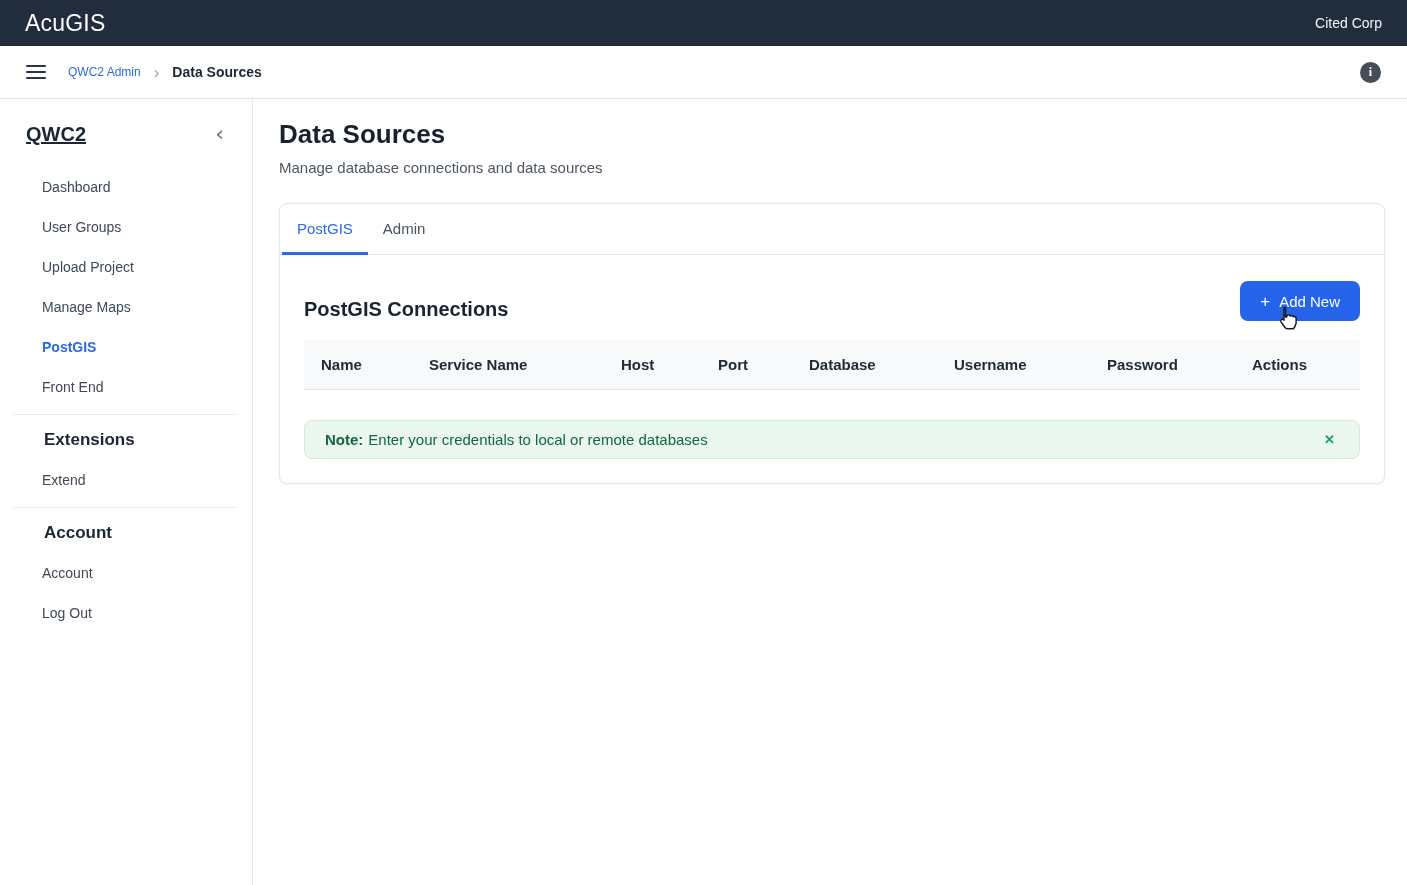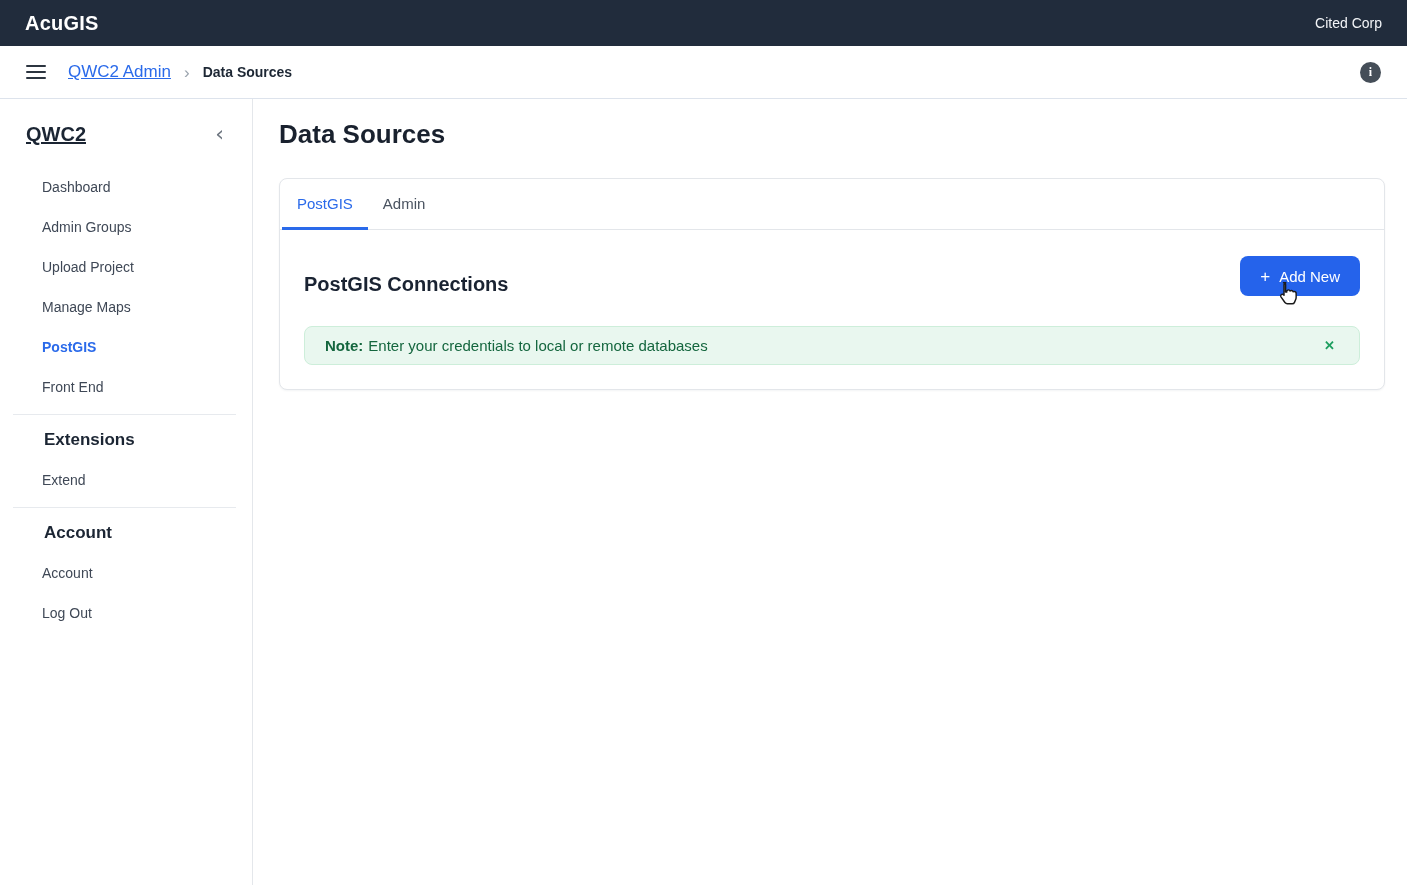--- a/index.html
+++ b/index.html
@@ -14,30 +14,30 @@
     --dark:#1b2533;
     --item-gray:#3f4856;
   }
   *{box-sizing:border-box;margin:0;padding:0;}
   html,body{width:1407px;height:885px;overflow:hidden;background:#fff;
     font-family:"Liberation Sans",sans-serif;-webkit-font-smoothing:antialiased;}
 
   
   .topbar{height:46px;background:var(--navbar-bg);display:flex;align-items:center;
     justify-content:space-between;padding:0 25px;}
-  .brand{color:#fff;font-size:20px;font-weight:700;letter-spacing:.2px;}
+  .brand{color:#fff;font-size:23px;font-weight:400;letter-spacing:.2px;}
   .org{color:#f3f5f8;font-size:14px;}
 
   
   .crumbbar{height:53px;background:#fff;border-bottom:1px solid #dde3ec;
     display:flex;align-items:center;padding:0 26px;}
   .hamburger{width:20px;height:14px;display:flex;flex-direction:column;
     justify-content:space-between;cursor:pointer;margin-right:22px;}
   .hamburger span{display:block;height:2px;background:#2c3540;border-radius:1px;}
-  .crumb-link{color:var(--accent-blue);font-size:17px;text-decoration:underline;cursor:pointer;}
+  .crumb-link{color:var(--accent-blue);font-size:12px;cursor:pointer;}
   .crumb-sep{color:#9aa3ad;font-size:17px;margin:0 13px;line-height:1;}
   .crumb-current{color:#1d2734;font-size:14px;font-weight:700;}
   .crumb-spacer{flex:1;}
   .info-icon{width:21px;height:21px;border-radius:50%;background:#454e58;color:#fff;
     display:flex;align-items:center;justify-content:center;font-size:12px;font-weight:700;
     font-family:"Liberation Serif",serif;cursor:pointer;}
 
   
   .shell{display:flex;height:786px;}
   .sidebar{width:253px;border-right:1px solid #e4e7eb;padding-top:20px;flex-shrink:0;}
@@ -115,39 +115,40 @@
 
 <div class="shell">
 
   <aside class="sidebar">
     <div class="side-head">
       <div class="side-title">QWC2</div>
       <div class="side-collapse">‹</div>
     </div>
     <nav class="side-nav">
       <div class="side-item">Dashboard</div>
-      <div class="side-item">Admin Groups</div>
+      <div class="side-item">User Groups</div>
       <div class="side-item">Upload Project</div>
       <div class="side-item">Manage Maps</div>
       <div class="side-item active">PostGIS</div>
       <div class="side-item">Front End</div>
 
       <div class="side-divider"></div>
       <div class="side-section-heading">Extensions</div>
       <div class="side-item">Extend</div>
 
       <div class="side-divider"></div>
       <div class="side-section-heading">Account</div>
       <div class="side-item">Account</div>
       <div class="side-item">Log Out</div>
     </nav>
   </aside>
 
   <main class="main">
     <h1 class="page-title">Data Sources</h1>
+    <div class="page-subtitle">Manage database connections and data sources</div>
 
     <section class="card">
       <div class="tabs">
         <div class="tab active">PostGIS</div>
         <div class="tab">Admin</div>
       </div>
 
       <div class="card-body">
         <div class="panel-head">
           <h2 class="panel-title">PostGIS Connections</h2>
@@ -155,20 +156,32 @@
             <button class="btn-primary">
               <span class="btn-plus">+</span>
               <span>Add New</span>
             </button>
             <svg class="cursor-ghost" viewBox="0 0 24 24">
               <path d="M7.6 1.6c1 0 1.8.8 1.8 1.8v6.4l1 .1v-.4c0-.9.7-1.6 1.6-1.6.6 0 1.2.4 1.4 1 .3-.3.7-.5 1.2-.5.8 0 1.4.5 1.6 1.2.2-.2.6-.3.9-.3 1 0 1.7.8 1.7 1.7v3.4c0 .8-.2 1.6-.5 2.3l-1 2.3c-.3.8-1.1 1.3-2 1.3h-4.4c-.8 0-1.5-.4-1.9-1l-3.7-5.2c-.4-.6-.3-1.4.2-1.9.6-.6 1.5-.6 2.1 0l.4.4V3.4c0-1 .8-1.8 1.6-1.8z" fill="#ffffff" stroke="#1a1a1a" stroke-width="1.3" stroke-linejoin="round"></path>
             </svg>
           </div>
         </div>
 
+        <div class="grid-table">
+          <div class="thead">
+            <div class="th">Name</div>
+            <div class="th">Service Name</div>
+            <div class="th">Host</div>
+            <div class="th">Port</div>
+            <div class="th">Database</div>
+            <div class="th">Username</div>
+            <div class="th">Password</div>
+            <div class="th">Actions</div>
+          </div>
+        </div>
 
         <div class="alert">
           <span class="alert-prefix">Note:</span>
           <span class="alert-text">Enter your credentials to local or remote databases</span>
           <span class="alert-spacer"></span>
           <button class="alert-close">✕</button>
         </div>
       </div>
     </section>
   </main>

